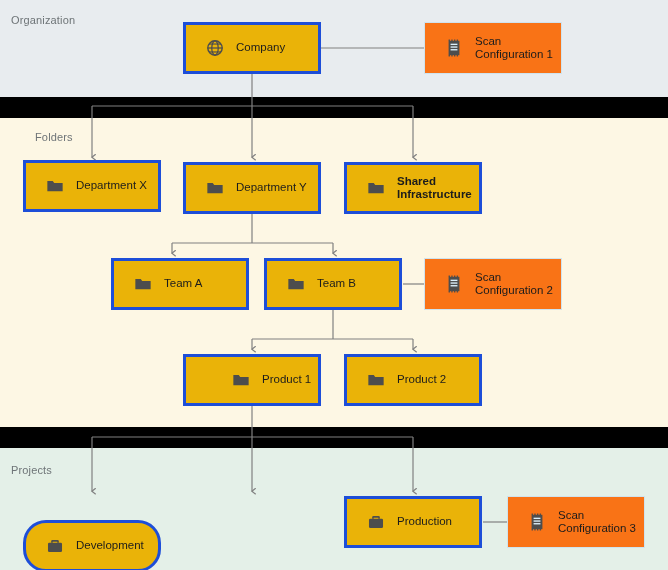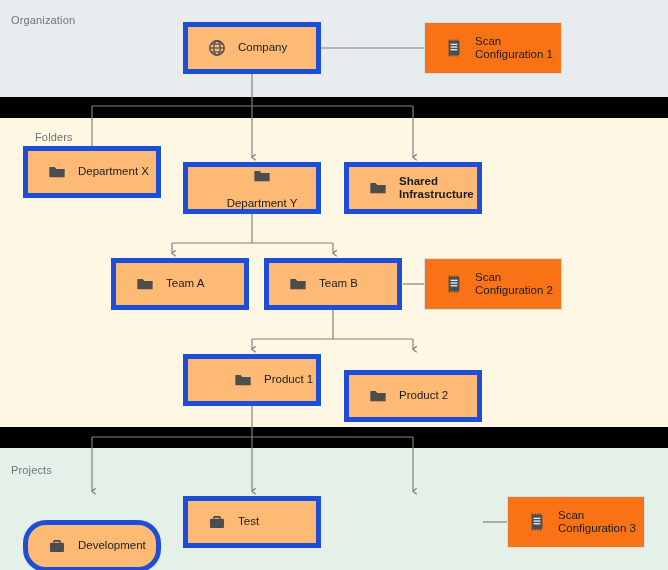--- a/index.html
+++ b/index.html
@@ -27,22 +27,22 @@
   }
 
   
   #wires{position:absolute;left:0;top:0;width:668px;height:570px;}
 
   
   .node{
     position:absolute;
     box-sizing:border-box;
     width:138px;height:52px;
-    background:#fdba74;
-    border:5px solid #1d4ed8;
+    background:#eab308;
+    border:3px solid #1d4ed8;
     display:flex;align-items:center;
     padding-left:20px;
     gap:12px;
   }
   .node.scan{
     background:#f97316;
     border:1px solid #cfe3ee;
   }
   .node-label{
     font-size:11.5px;
@@ -130,28 +130,28 @@
       <g fill="#ddf0fb">
         <rect x="6.2" y="5.2" width="7.6" height="1.5"></rect>
         <rect x="6.2" y="8.2" width="7.6" height="1.5"></rect>
         <rect x="6.2" y="11.2" width="7.6" height="1.5"></rect>
       </g>
     </svg>
     <span class="node-label">Scan
 Configuration 1</span>
   </div>
 
-  <div class="node" style="left:23px;top:146px;">
+  <div class="node" style="left:23px;top:160px;">
     <svg class="ico" viewBox="0 0 20 20">
       <path d="M1.5,4.5 h6 l1.6,2.1 h9.4 v9.2 h-17 z" fill="#4d4d4d"></path>
     </svg>
     <span class="node-label">Department X</span>
   </div>
 
-  <div class="node" style="left:183px;top:162px;flex-direction:column;">
+  <div class="node" style="left:183px;top:162px;">
     <svg class="ico" viewBox="0 0 20 20">
       <path d="M1.5,4.5 h6 l1.6,2.1 h9.4 v9.2 h-17 z" fill="#4d4d4d"></path>
     </svg>
     <span class="node-label">Department Y</span>
   </div>
 
   <div class="node" style="left:344px;top:162px;font-weight:bold;">
     <svg class="ico" viewBox="0 0 20 20">
       <path d="M1.5,4.5 h6 l1.6,2.1 h9.4 v9.2 h-17 z" fill="#4d4d4d"></path>
     </svg>
@@ -194,43 +194,43 @@
 Configuration 2</span>
   </div>
 
   <div class="node" style="left:183px;top:354px;padding-left:46px;">
     <svg class="ico" viewBox="0 0 20 20">
       <path d="M1.5,4.5 h6 l1.6,2.1 h9.4 v9.2 h-17 z" fill="#4d4d4d"></path>
     </svg>
     <span class="node-label">Product 1</span>
   </div>
 
-  <div class="node" style="left:344px;top:354px;margin-top:16px;">
+  <div class="node" style="left:344px;top:354px;">
     <svg class="ico" viewBox="0 0 20 20">
       <path d="M1.5,4.5 h6 l1.6,2.1 h9.4 v9.2 h-17 z" fill="#4d4d4d"></path>
     </svg>
     <span class="node-label">Product 2</span>
   </div>
 
   <div class="node" style="left:23px;top:520px;border-radius:23px;">
     <svg class="ico" viewBox="0 0 20 20">
       <path d="M7.2,3.4 h5.6 a1.5,1.5 0 0 1 1.5,1.5 v1.4 h-1.8 v-1.1 h-5 v1.1 h-1.8 v-1.4 a1.5,1.5 0 0 1 1.5,-1.5 z" fill="#4d4d4d"></path>
       <rect x="2.2" y="6.4" width="15.6" height="10.2" rx="1.4" fill="#4d4d4d"></rect>
     </svg>
     <span class="node-label">Development</span>
   </div>
 
-  <div class="node" style="left:183px;top:496px;">
+
+  <div class="node" style="left:344px;top:496px;">
     <svg class="ico" viewBox="0 0 20 20">
       <path d="M7.2,3.4 h5.6 a1.5,1.5 0 0 1 1.5,1.5 v1.4 h-1.8 v-1.1 h-5 v1.1 h-1.8 v-1.4 a1.5,1.5 0 0 1 1.5,-1.5 z" fill="#4d4d4d"></path>
       <rect x="2.2" y="6.4" width="15.6" height="10.2" rx="1.4" fill="#4d4d4d"></rect>
     </svg>
-    <span class="node-label">Test</span>
-  </div>
-
+    <span class="node-label">Production</span>
+  </div>
 
   <div class="node scan" style="left:507px;top:496px;">
     <svg class="ico" viewBox="0 0 20 20">
       <path d="M4,2 h12 v16 h-12 z" fill="#4d4d4d"></path>
       <rect x="4" y="0.6" width="1.5" height="1.6" fill="#4d4d4d"></rect>
       <rect x="7" y="0.6" width="1.5" height="1.6" fill="#4d4d4d"></rect>
       <rect x="10" y="0.6" width="1.5" height="1.6" fill="#4d4d4d"></rect>
       <rect x="13" y="0.6" width="1.5" height="1.6" fill="#4d4d4d"></rect>
       <rect x="4" y="17.8" width="1.5" height="1.6" fill="#4d4d4d"></rect>
       <rect x="7" y="17.8" width="1.5" height="1.6" fill="#4d4d4d"></rect>

